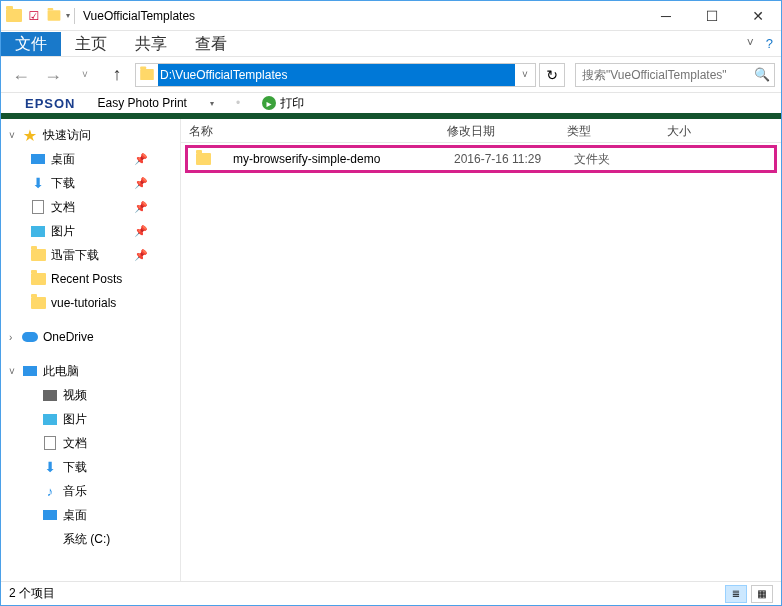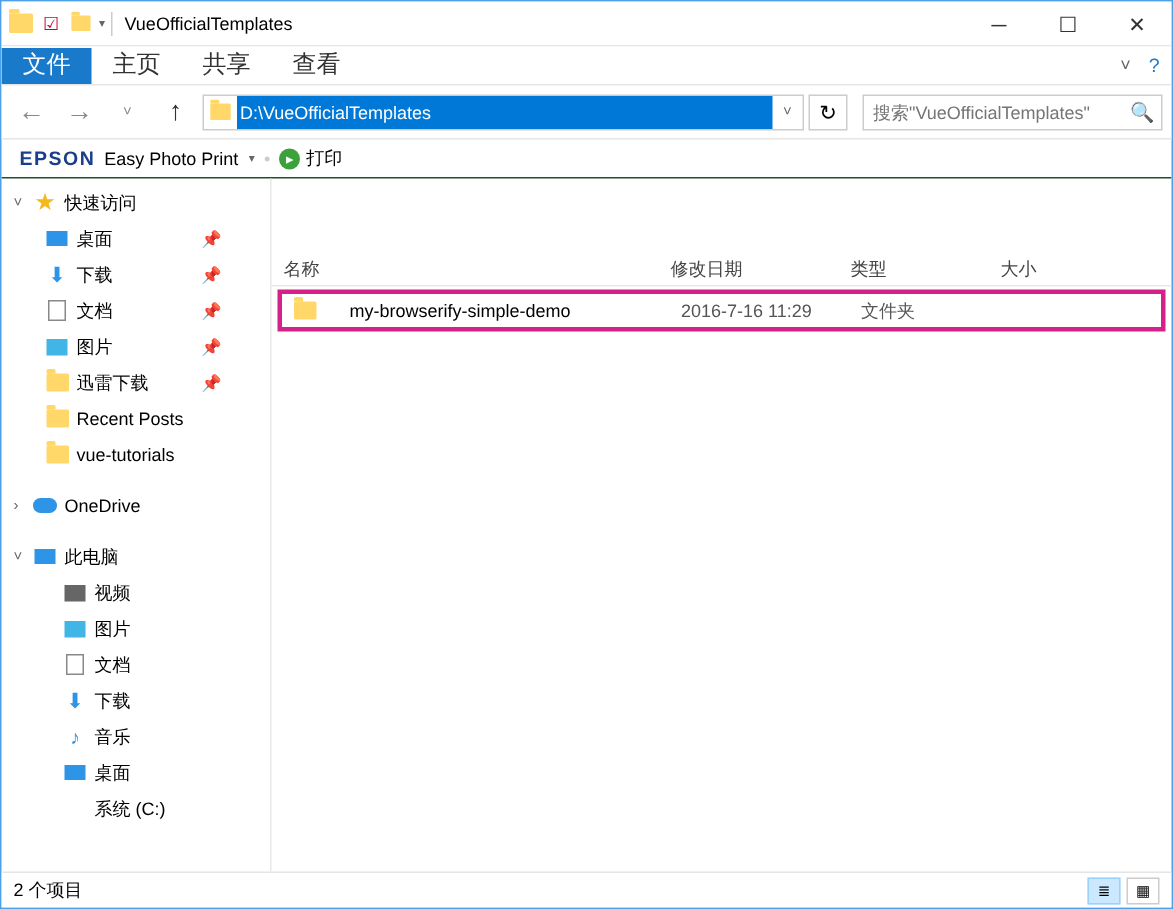--- a/index.html
+++ b/index.html
@@ -31,38 +31,38 @@
 .addr-icon { width: 22px; height: 22px; display: flex; align-items: center; justify-content: center; }
 .addr-input { flex: 1; border: none; outline: none; height: 22px; padding: 0 2px; font-size: 12px; background: #0078d7; color: #fff; }
 .addr-input::selection { background: #0078d7; }
 .addr-drop { width: 20px; text-align: center; color: #666; font-size: 10px; }
 .refresh { width: 26px; height: 24px; border: 1px solid #ccc; display: flex; align-items: center; justify-content: center; margin-left: -1px; font-size: 14px; }
 .searchbox { width: 200px; height: 24px; border: 1px solid #ccc; margin-left: 6px; display: flex; align-items: center; }
 .searchbox input { flex: 1; border: none; outline: none; font-size: 12px; padding: 0 6px; color: #333; }
 .searchbox .sicon { width: 24px; text-align: center; color: #555; font-size: 13px; }
 
 
-.epsonbar { height: 26px; display: flex; align-items: center; padding: 0 12px; gap: 6px; border-bottom: 1px solid #14532d; font-size: 12px; }
+.epsonbar { height: 26px; display: flex; align-items: center; padding: 0 24px; gap: 22px; border-bottom: 6px solid #14532d; font-size: 12px; }
 .epson-logo { font-weight: bold; color: #1a3e8c; letter-spacing: 1px; font-size: 13px; }
 .epson-print { display: flex; align-items: center; gap: 4px; }
 .green-dot { width: 14px; height: 14px; background: #3ba23b; border-radius: 50%; display: inline-flex; align-items: center; justify-content: center; color: #fff; font-size: 10px; }
 
 
 .main { display: flex; height: 463px; }
 .sidebar { width: 180px; border-right: 1px solid #e8e8e8; overflow-y: auto; padding-top: 4px; position: relative; }
 .tree-item { display: flex; align-items: center; height: 24px; padding-left: 8px; font-size: 12px; position: relative; }
 .tree-caret { width: 12px; color: #666; font-size: 10px; }
 .tree-icon { width: 18px; height: 18px; display: inline-flex; align-items: center; justify-content: center; margin-right: 4px; }
 .tree-item.sub { padding-left: 28px; }
 .tree-item .pin { position: absolute; right: 32px; color: #bbb; font-size: 11px; }
 .spacer { height: 10px; }
 
 
 .filelist { flex: 1; position: relative; }
-.columns { display: flex; height: 24px; border-bottom: 1px solid #e8e8e8; font-size: 12px; color: #444; margin-top: 48px; }
+.columns { display: flex; height: 24px; border-bottom: 1px solid #e8e8e8; font-size: 12px; color: #444; }
 .col { padding: 4px 8px; border-right: 1px solid transparent; }
 .col-name { width: 258px; }
 .col-date { width: 120px; }
 .col-type { width: 100px; }
 .col-size { width: 80px; }
 .row { display: flex; align-items: center; height: 28px; font-size: 12px; margin-top: 4px; }
 .row .cell { padding: 0 8px; }
 .row .cell.name { width: 258px; display: flex; align-items: center; gap: 22px; }
 .row .cell.date { width: 120px; color: #555; }
 .row .cell.type { width: 100px; color: #555; }

